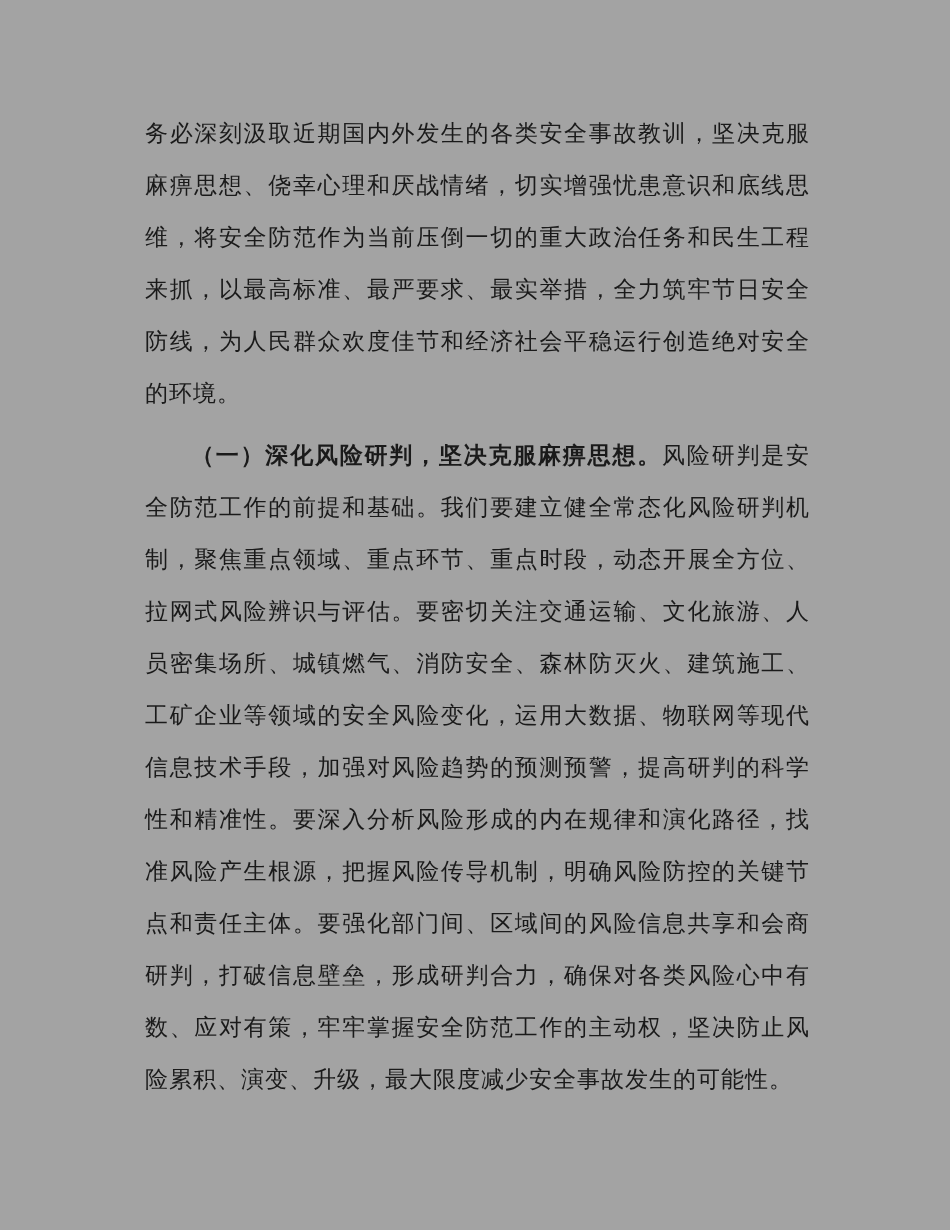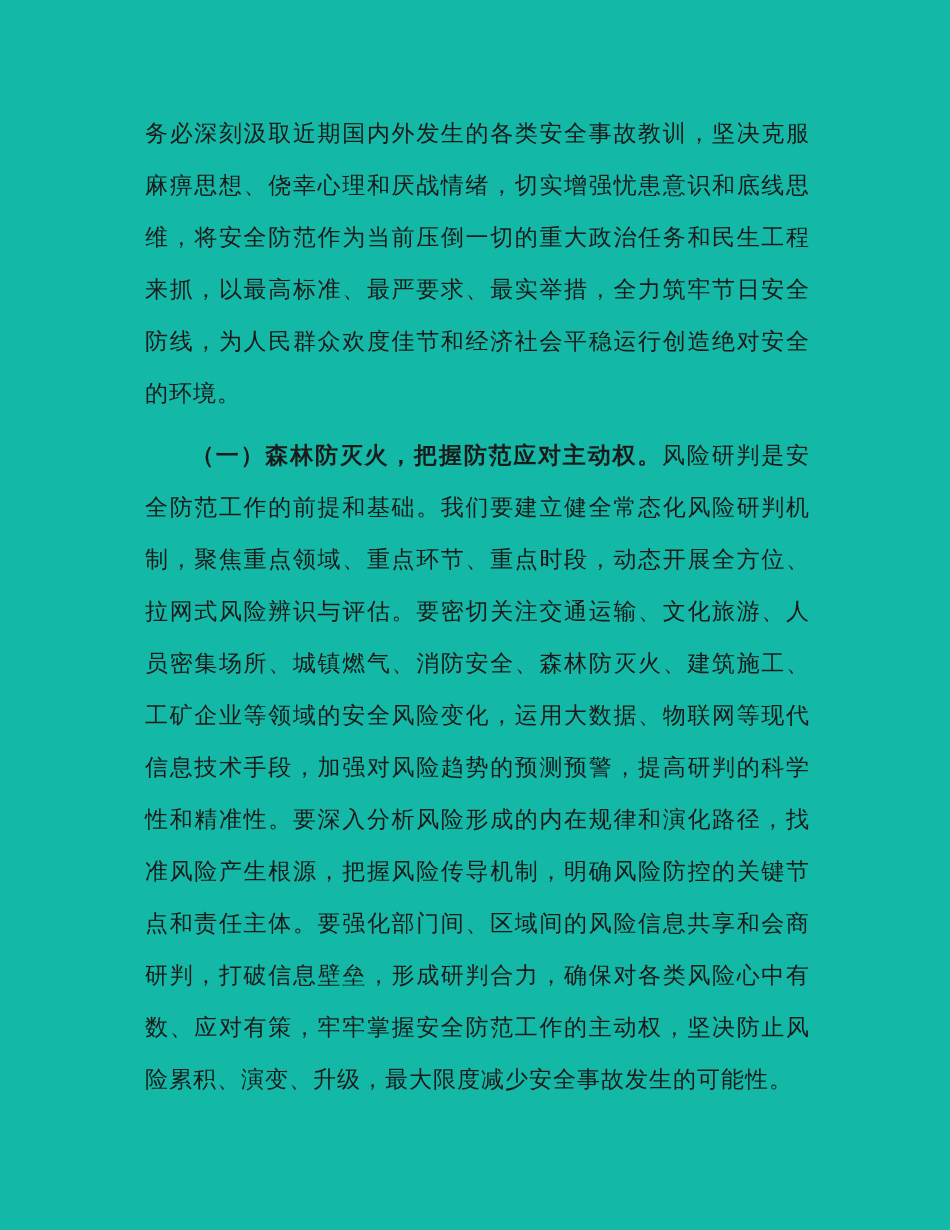--- a/index.html
+++ b/index.html
@@ -5,21 +5,21 @@
   html, body {
     margin: 0;
     padding: 0;
     background: #ffffff;
   }
   .doc-page {
     position: relative;
     width: 950px;
     height: 1230px;
     margin: 0 auto;
-    background: #14b8a6;
+    background: #a3a3a3;
     box-sizing: border-box;
     padding: 108px 140px 60px 145px;
     overflow: hidden;
     font-family: "Liberation Serif", "DejaVu Serif", serif;
     color: #1a1a1a;
   }
   .para {
     margin: 0;
     font-size: 23px;
     line-height: 52px;
@@ -41,16 +41,16 @@
 </head>
 <body>
 
 <div class="doc-page">
 
   <p class="para">
     <span>务必深刻汲取近期国内外发生的各类安全事故教训，坚决克服麻痹思想、侥幸心理和厌战情绪，切实增强忧患意识和底线思维，将安全防范作为当前压倒一切的重大政治任务和民生工程来抓，以最高标准、最严要求、最实举措，全力筑牢节日安全防线，为人民群众欢度佳节和经济社会平稳运行创造绝对安全的环境。</span>
   </p>
 
   <p class="para indent">
-    <span class="seg-bold">（一）森林防灭火，把握防范应对主动权。</span><span>风险研判是安全防范工作的前提和基础。我们要建立健全常态化风险研判机制，聚焦重点领域、重点环节、重点时段，动态开展全方位、拉网式风险辨识与评估。要密切关注交通运输、文化旅游、人员密集场所、城镇燃气、消防安全、森林防灭火、建筑施工、工矿企业等领域的安全风险变化，运用大数据、物联网等现代信息技术手段，加强对风险趋势的预测预警，提高研判的科学性和精准性。要深入分析风险形成的内在规律和演化路径，找准风险产生根源，把握风险传导机制，明确风险防控的关键节点和责任主体。要强化部门间、区域间的风险信息共享和会商研判，打破信息壁垒，形成研判合力，确保对各类风险心中有数、应对有策，牢牢掌握安全防范工作的主动权，坚决防止风险累积、演变、升级，最大限度减少安全事故发生的可能性。</span>
+    <span class="seg-bold">（一）深化风险研判，坚决克服麻痹思想。</span><span>风险研判是安全防范工作的前提和基础。我们要建立健全常态化风险研判机制，聚焦重点领域、重点环节、重点时段，动态开展全方位、拉网式风险辨识与评估。要密切关注交通运输、文化旅游、人员密集场所、城镇燃气、消防安全、森林防灭火、建筑施工、工矿企业等领域的安全风险变化，运用大数据、物联网等现代信息技术手段，加强对风险趋势的预测预警，提高研判的科学性和精准性。要深入分析风险形成的内在规律和演化路径，找准风险产生根源，把握风险传导机制，明确风险防控的关键节点和责任主体。要强化部门间、区域间的风险信息共享和会商研判，打破信息壁垒，形成研判合力，确保对各类风险心中有数、应对有策，牢牢掌握安全防范工作的主动权，坚决防止风险累积、演变、升级，最大限度减少安全事故发生的可能性。</span>
   </p>
 
 </div>
 
 </body></html>

